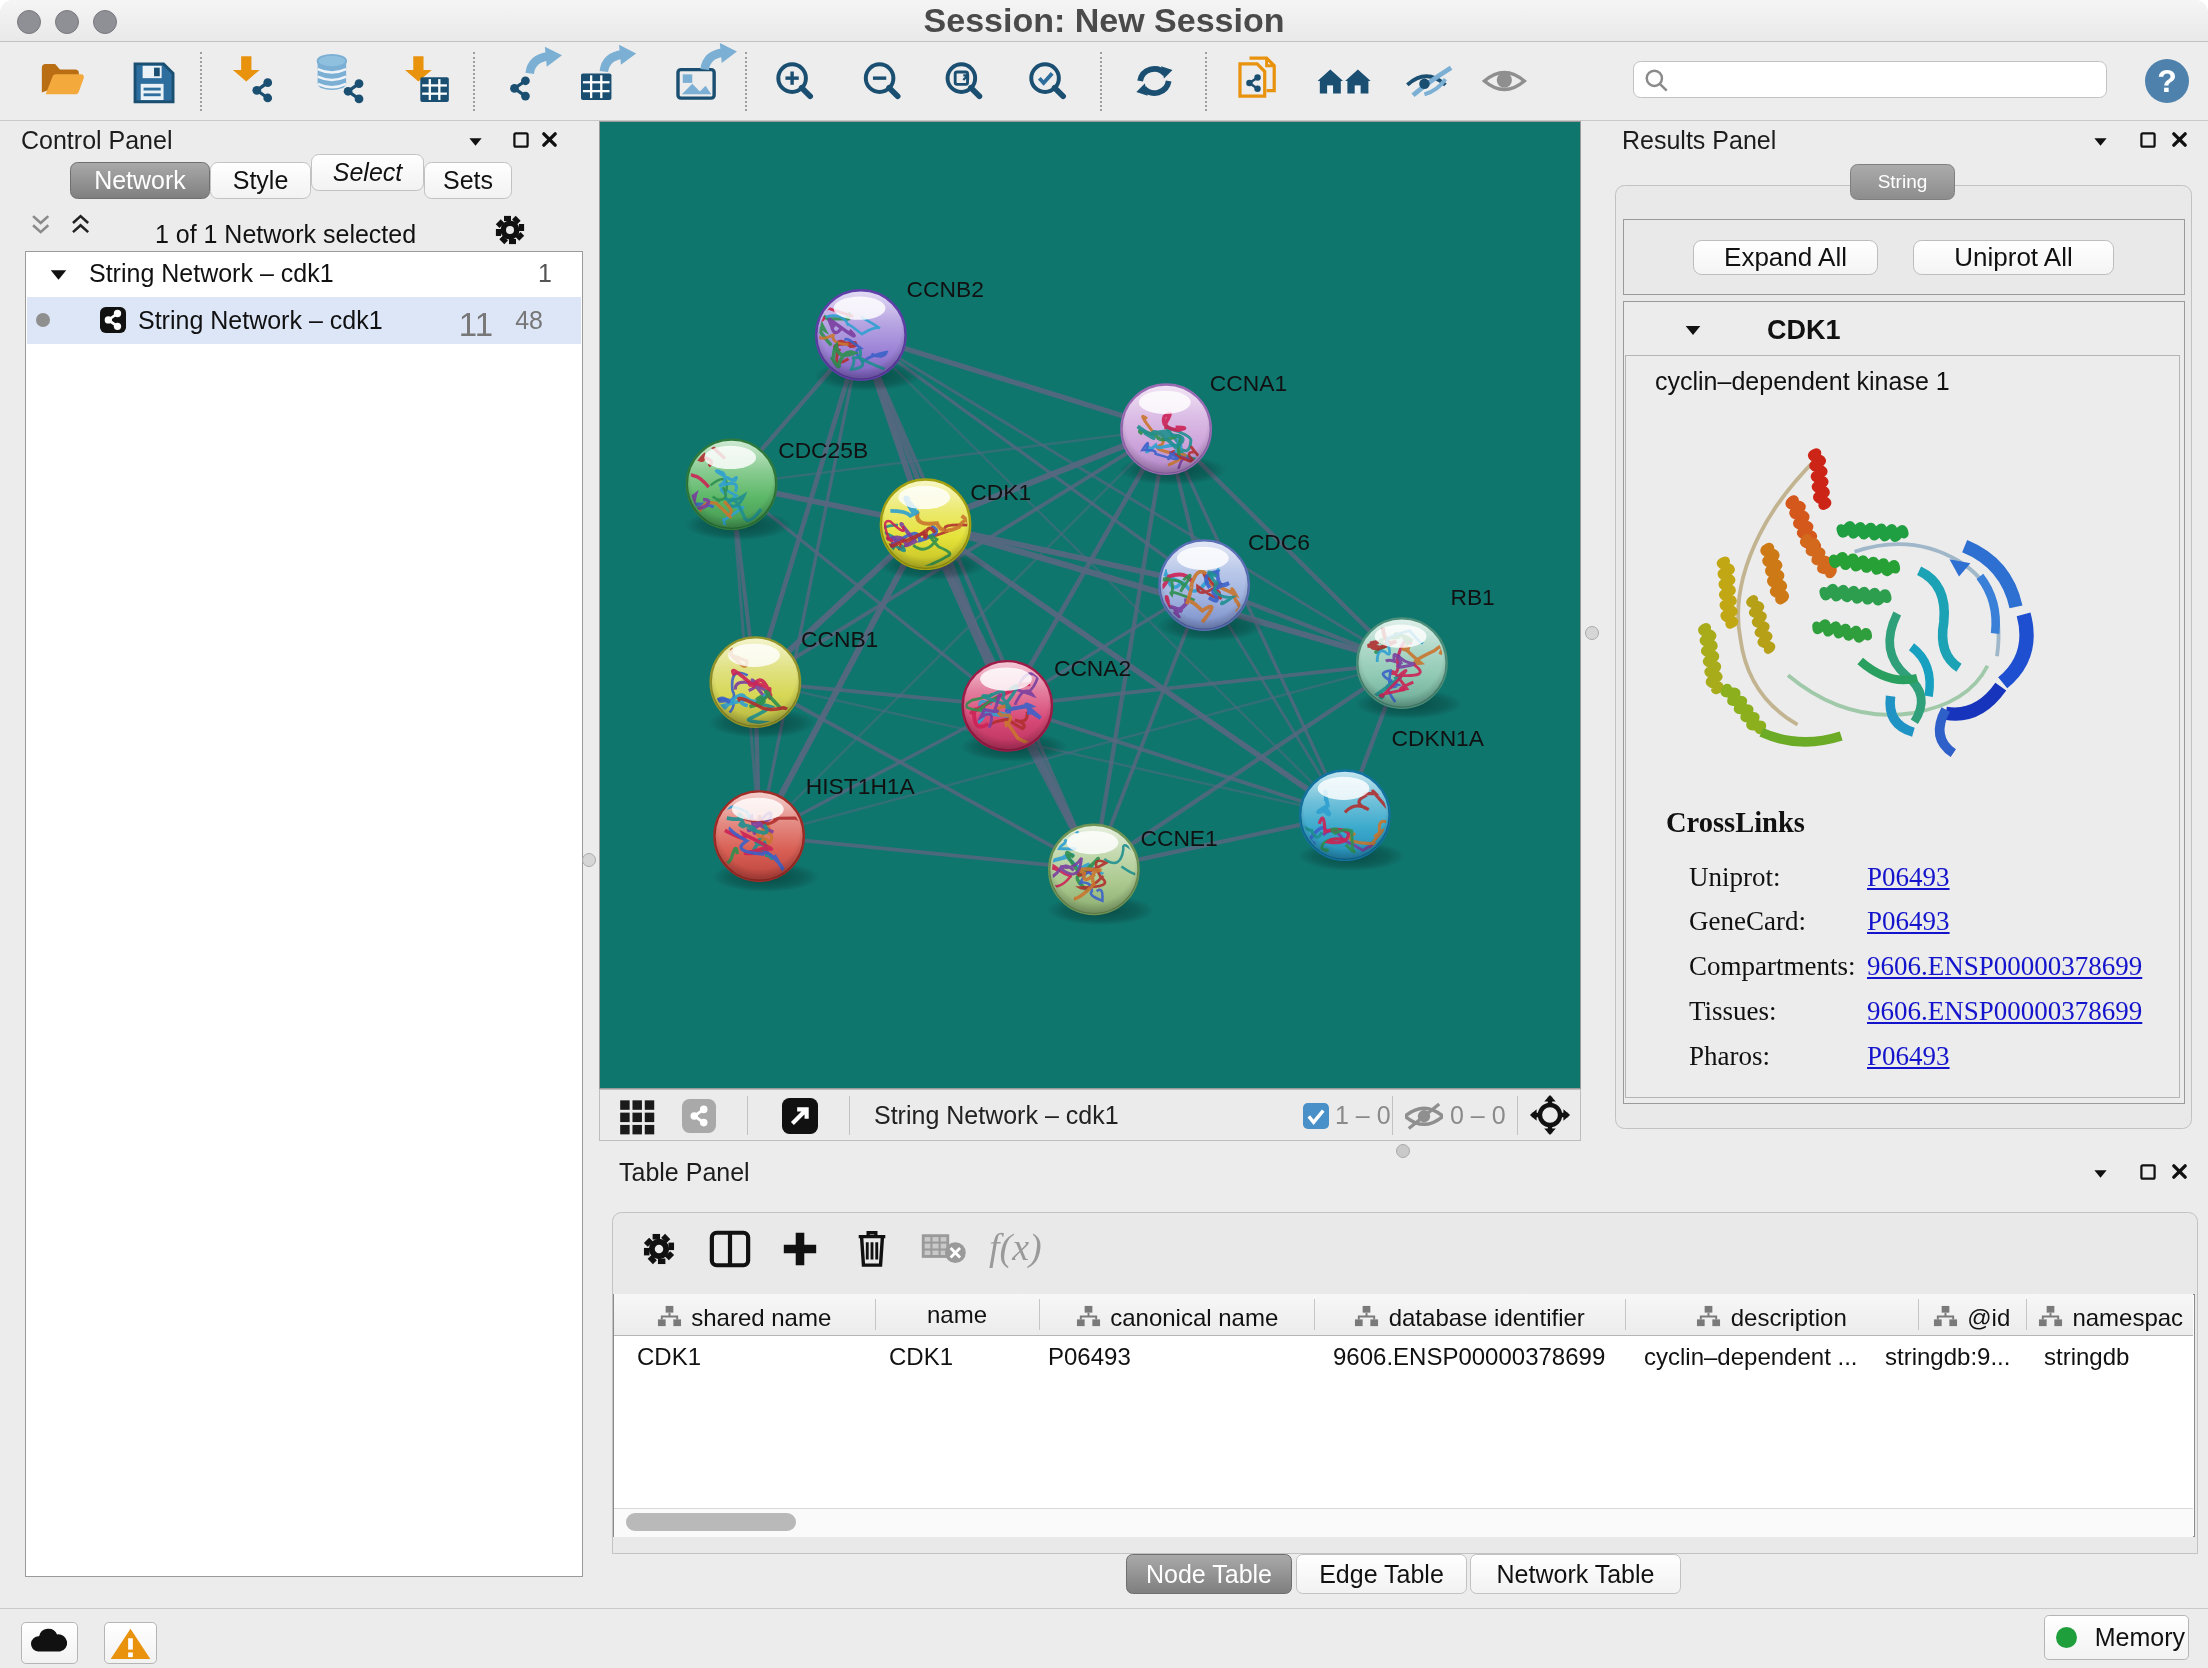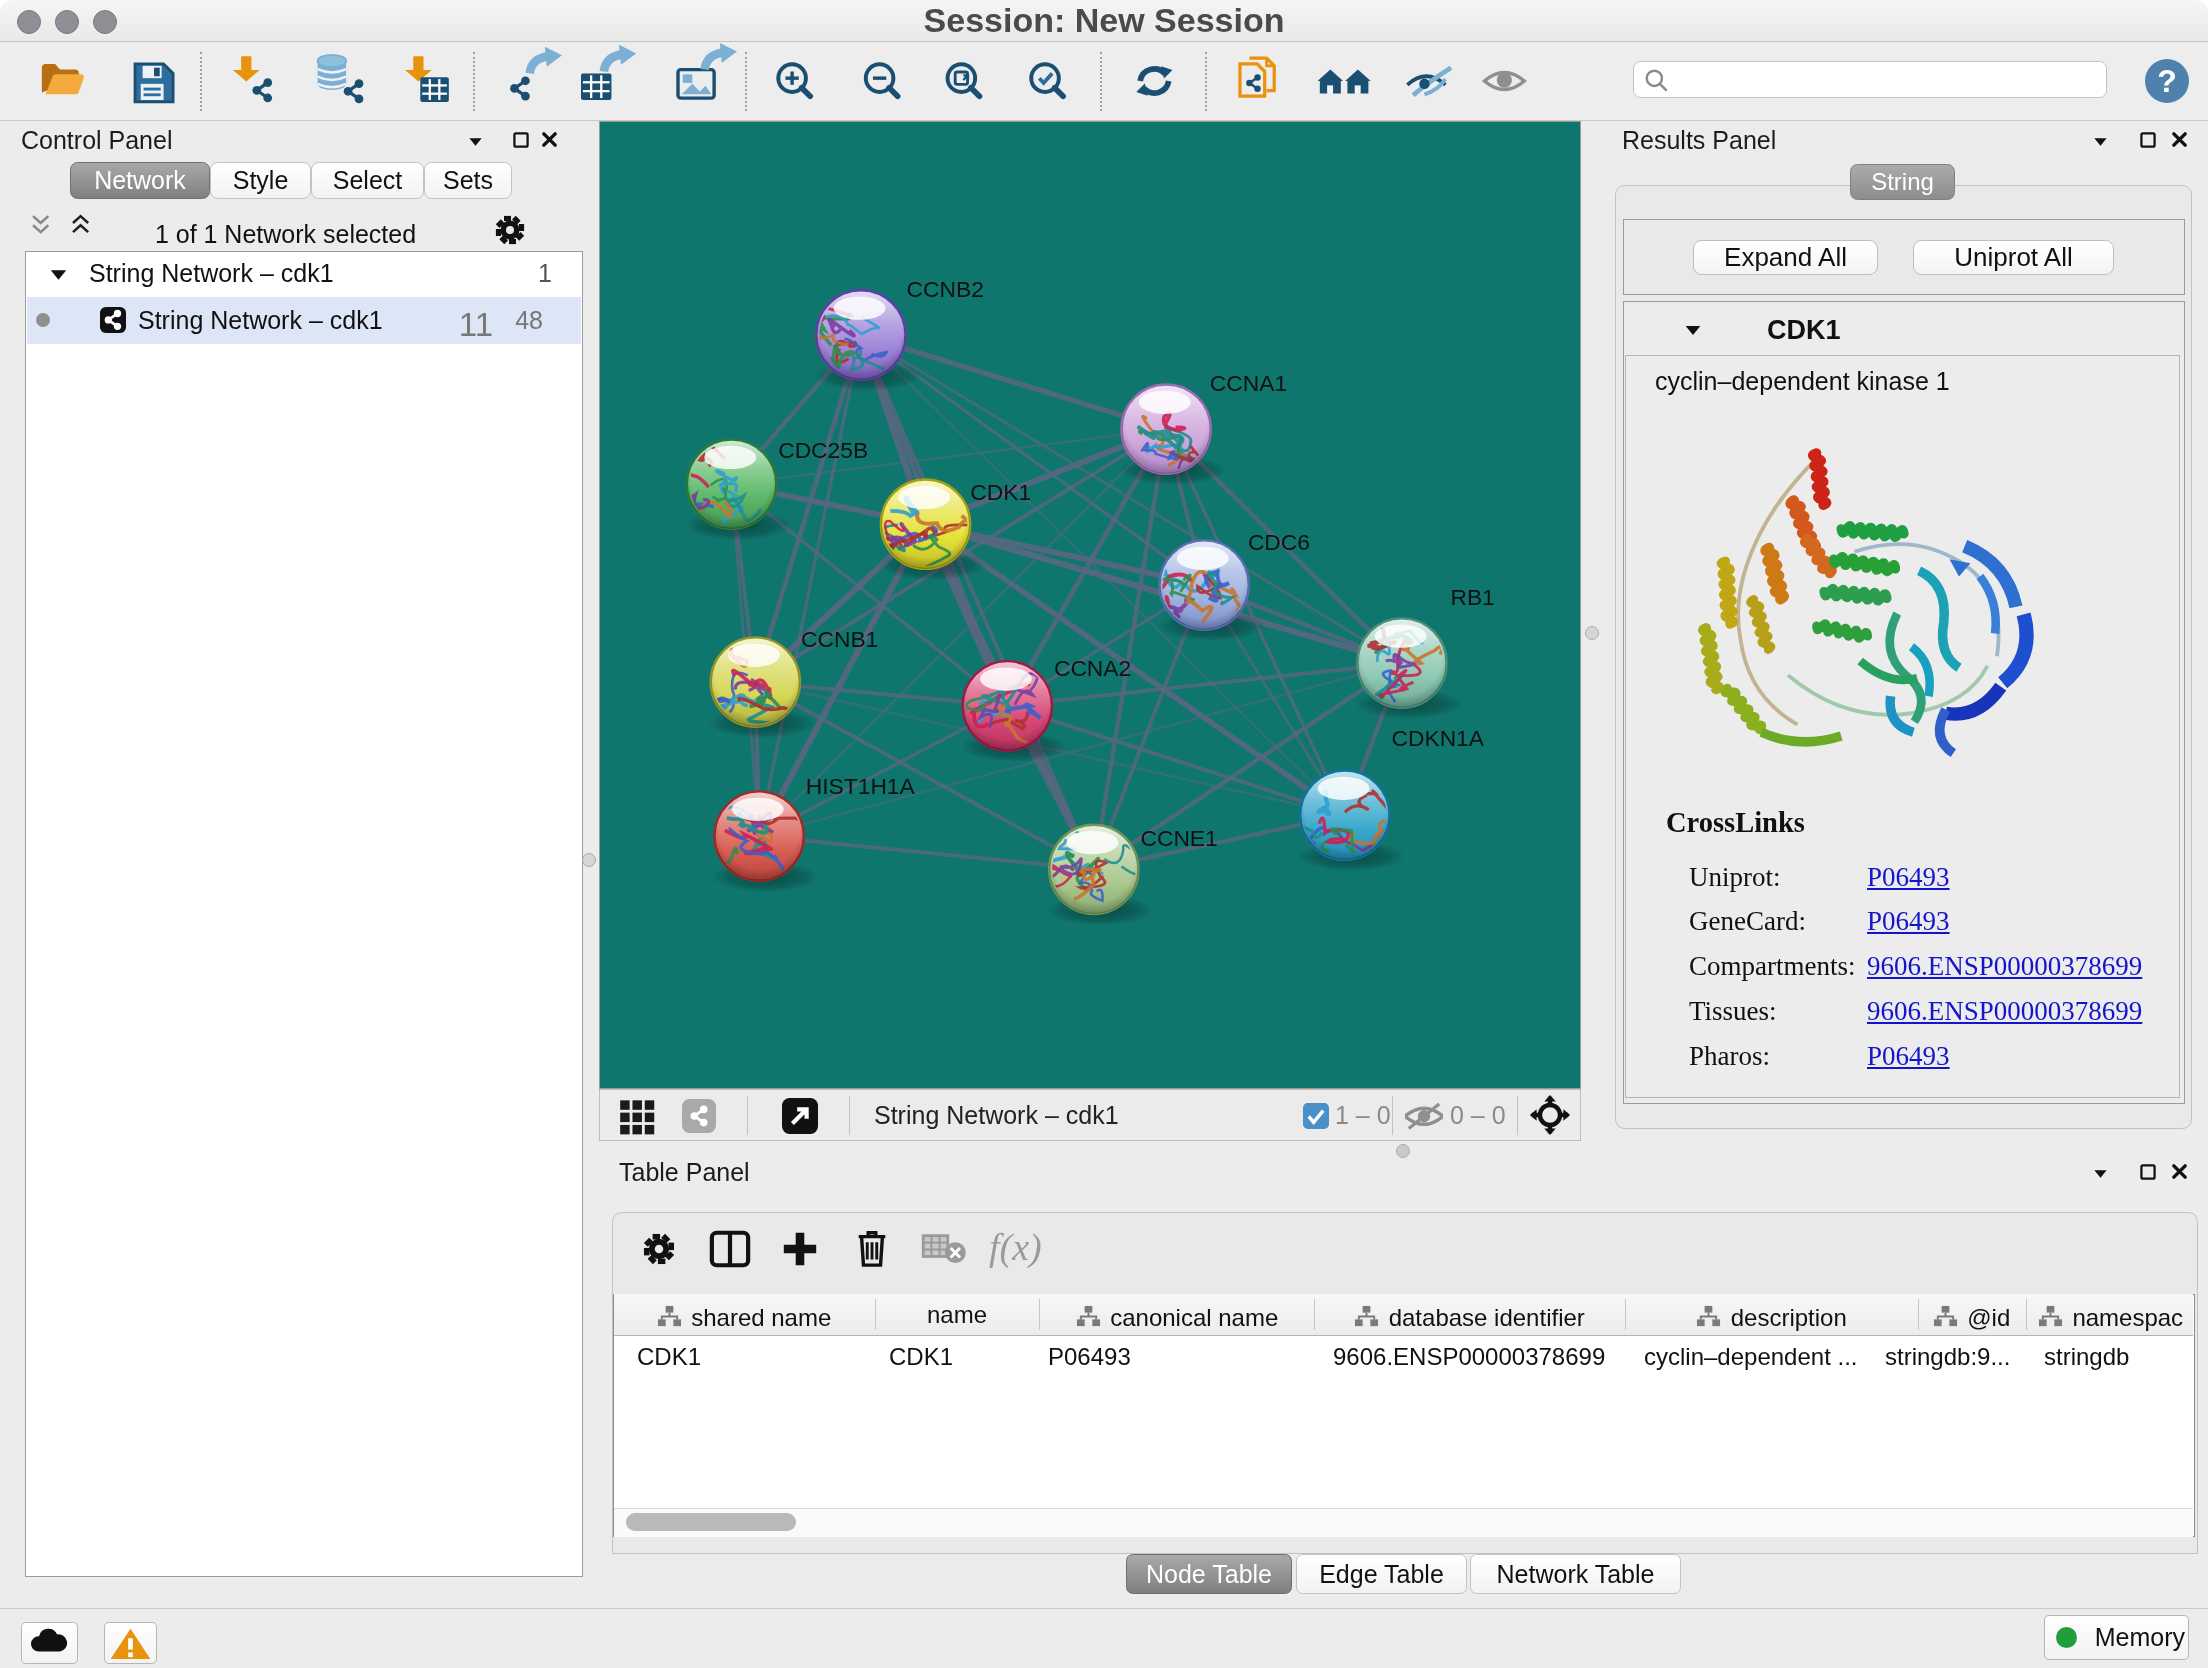--- a/index.html
+++ b/index.html
@@ -125,21 +125,21 @@
         <path d="M1.5 4.5 h13 L8 12.5 z" fill="#111"></path>
       </svg></div>
     <div style="position:absolute;left:513px;top:132px;"><svg width="16" height="16" viewBox="0 0 17 17">
         <rect x="1.5" y="1.5" width="14" height="14" rx="1.5" fill="none" stroke="#111" stroke-width="2.4"></rect>
       </svg></div>
     <div style="position:absolute;left:541px;top:131px;"><svg width="17" height="17" viewBox="0 0 18 18">
         <path d="M3 3 L15 15 M15 3 L3 15" stroke="#111" stroke-width="3.6" stroke-linecap="round"></path>
       </svg></div>
     <div class="tab tabsel" style="left:70px;top:162px;width:140px;height:37px;line-height:35px;">Network</div>
     <div class="tab" style="left:210px;top:162px;width:101px;height:37px;line-height:35px;">Style</div>
-    <div class="tab" style="left:311px;top:162px;width:113px;height:37px;line-height:35px;">Select</div>
+    <div class="tab" style="left:311px;top:154px;width:113px;height:37px;line-height:35px;font-style:italic;">Select</div>
     <div class="tab" style="left:424px;top:162px;width:88px;height:37px;line-height:35px;">Sets</div>
     <svg width="95" height="38" viewBox="0 0 100 40" style="position:absolute;left:27px;top:211px">
       <path d="M8 8 l10 9 l10 -9 M8 20 l10 9 l10 -9" stroke="#8a8a8a" stroke-width="3.4" fill="none" transform="translate(0 -1) scale(0.8)"></path>
       <path d="M8 29 l10 -9 l10 9 M8 17 l10 -9 l10 9" stroke="#222" stroke-width="3.4" fill="none" transform="translate(42 -1) scale(0.8)"></path>
     </svg>
     <div style="position:absolute;left:86px;top:220px;width:399px;text-align:center;font-size:25px;">1 of 1 Network selected</div>
     <div style="position:absolute;left:495px;top:215px;"><svg width="30" height="30" viewBox="0 0 30 30">
         <rect x="-2.6" y="-6" width="5.2" height="7" fill="#111" transform="translate(26.5 15.0) rotate(0)"></rect>
         <rect x="-2.6" y="-6" width="5.2" height="7" fill="#111" transform="translate(23.1 23.1) rotate(45)"></rect>
         <rect x="-2.6" y="-6" width="5.2" height="7" fill="#111" transform="translate(15.0 26.5) rotate(90)"></rect>
@@ -553,21 +553,21 @@
     <div style="position:absolute;left:2093px;top:134px;"><svg width="15" height="15" viewBox="0 0 16 16">
         <path d="M1.5 4.5 h13 L8 12.5 z" fill="#111"></path>
       </svg></div>
     <div style="position:absolute;left:2140px;top:132px;"><svg width="16" height="16" viewBox="0 0 17 17">
         <rect x="1.5" y="1.5" width="14" height="14" rx="1.5" fill="none" stroke="#111" stroke-width="2.4"></rect>
       </svg></div>
     <div style="position:absolute;left:2171px;top:131px;"><svg width="17" height="17" viewBox="0 0 18 18">
         <path d="M3 3 L15 15 M15 3 L3 15" stroke="#111" stroke-width="3.6" stroke-linecap="round"></path>
       </svg></div>
     <div style="position:absolute;left:1615px;top:185px;width:577px;height:944px;background:#e9e9e9;border:1px solid #c2c2c2;border-radius:9.5px;box-sizing:border-box;"></div>
-    <div style="position:absolute;left:1850px;top:164px;width:105px;height:36px;background:linear-gradient(#ababab,#8d8d8d);border:1px solid #7f7f7f;border-radius:7.6px;color:#fff;font-size:24px;text-align:center;line-height:34px;box-sizing:border-box;">String</div>
+    <div style="position:absolute;left:1850px;top:164px;width:105px;height:36px;background:linear-gradient(#ababab,#8d8d8d);border:1px solid #7f7f7f;border-radius:7.6px;color:#fff;font-size:19px;text-align:center;line-height:34px;box-sizing:border-box;">String</div>
     <div style="position:absolute;left:1623px;top:219px;width:562px;height:76px;border:1px solid #9a9a9a;box-sizing:border-box;"></div>
     <div class="btn" style="left:1693px;top:240px;width:185px;height:35px;line-height:33px;">Expand All</div>
     <div class="btn" style="left:1913px;top:240px;width:201px;height:35px;line-height:33px;">Uniprot All</div>
     <div style="position:absolute;left:1623px;top:301px;width:562px;height:803px;border:1px solid #9a9a9a;box-sizing:border-box;background:#ececec;"></div>
     <div style="position:absolute;left:1684px;top:321px;"><svg width="18" height="18" viewBox="0 0 16 16">
         <path d="M1.5 4.5 h13 L8 12.5 z" fill="#111"></path>
       </svg></div>
     <div style="position:absolute;left:1767px;top:315px;font-size:27px;font-weight:bold;">CDK1</div>
     <div style="position:absolute;left:1625px;top:355px;width:555px;height:743px;border:1px solid #b5b5b5;box-sizing:border-box;background:#ececec;"></div>
     <div style="position:absolute;left:1655px;top:367px;font-size:25px;">cyclin–dependent kinase 1</div>

